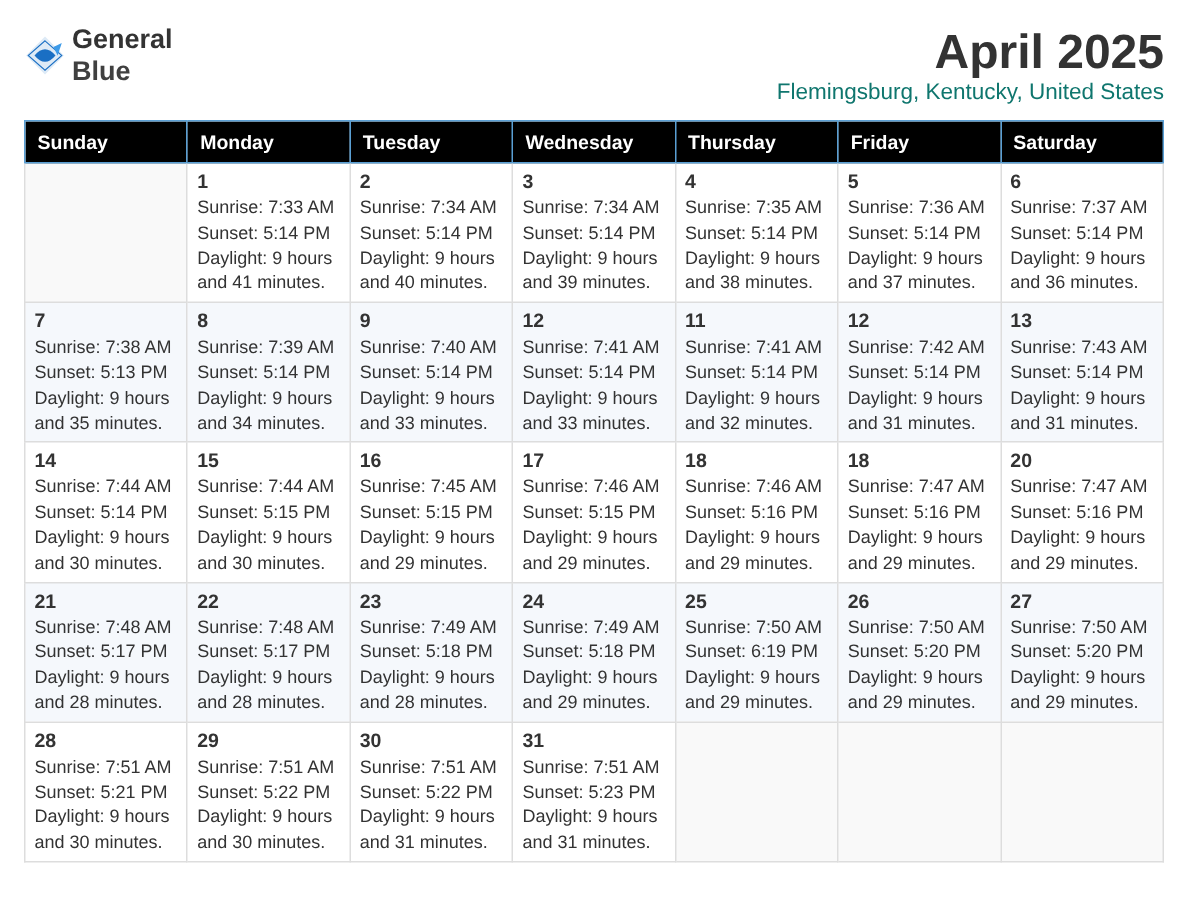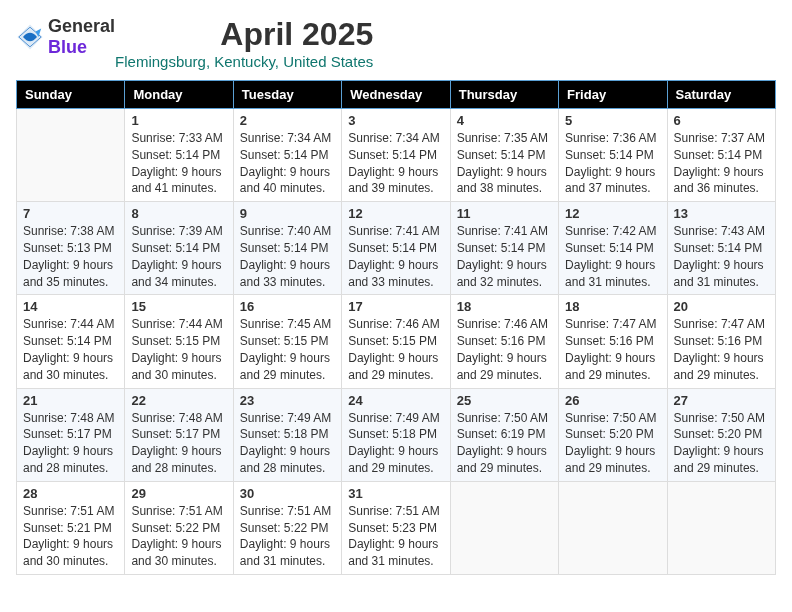--- a/index.html
+++ b/index.html
@@ -5,38 +5,38 @@
     * { box-sizing: border-box; margin: 0; padding: 0; }
     body {
       font-family: Arial, sans-serif;
       background: #fff;
       width: 792px;
       min-height: 612px;
       padding: 16px;
     }
     .header {
       display: flex;
-      justify-content: flex-start;
+      justify-content: space-between;
       align-items: flex-start;
       margin-bottom: 10px;
     }
     .logo {
       display: flex;
       align-items: center;
       gap: 4px;
     }
     .logo-text-general {
       font-size: 18px;
       font-weight: bold;
       color: #333;
     }
     .logo-text-blue {
       font-size: 18px;
       font-weight: bold;
-      color: #6d28d9;
+      color: #404040;
     }
     .logo-icon {
       width: 28px;
       height: 28px;
     }
     .title-block {
       text-align: right;
     }
     .month-title {
       font-size: 32px;

